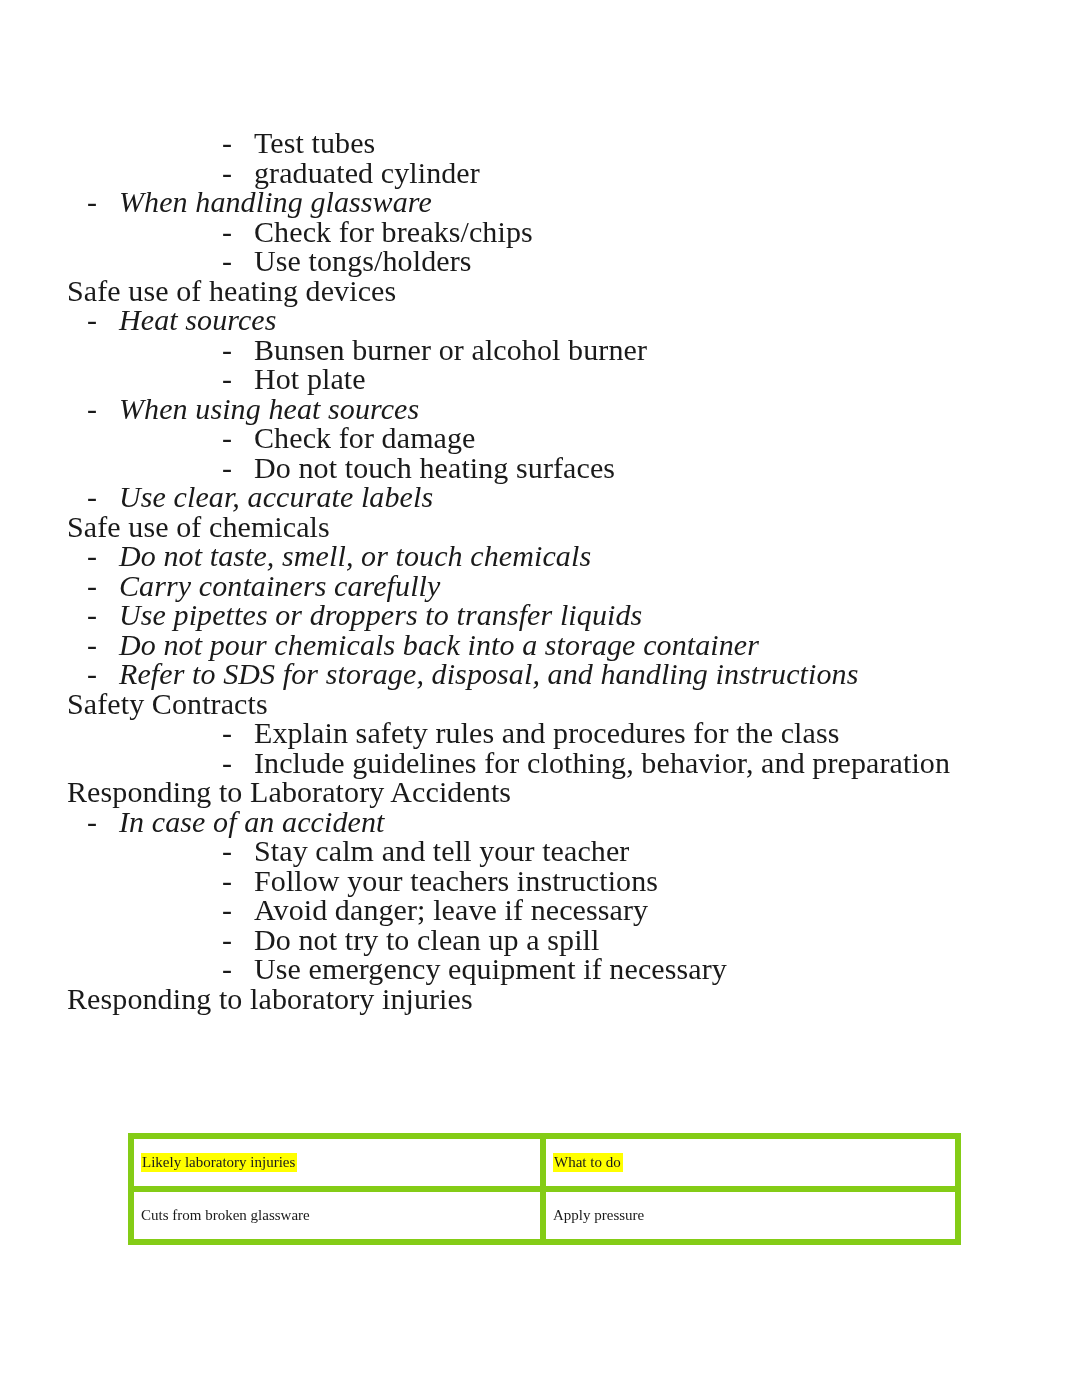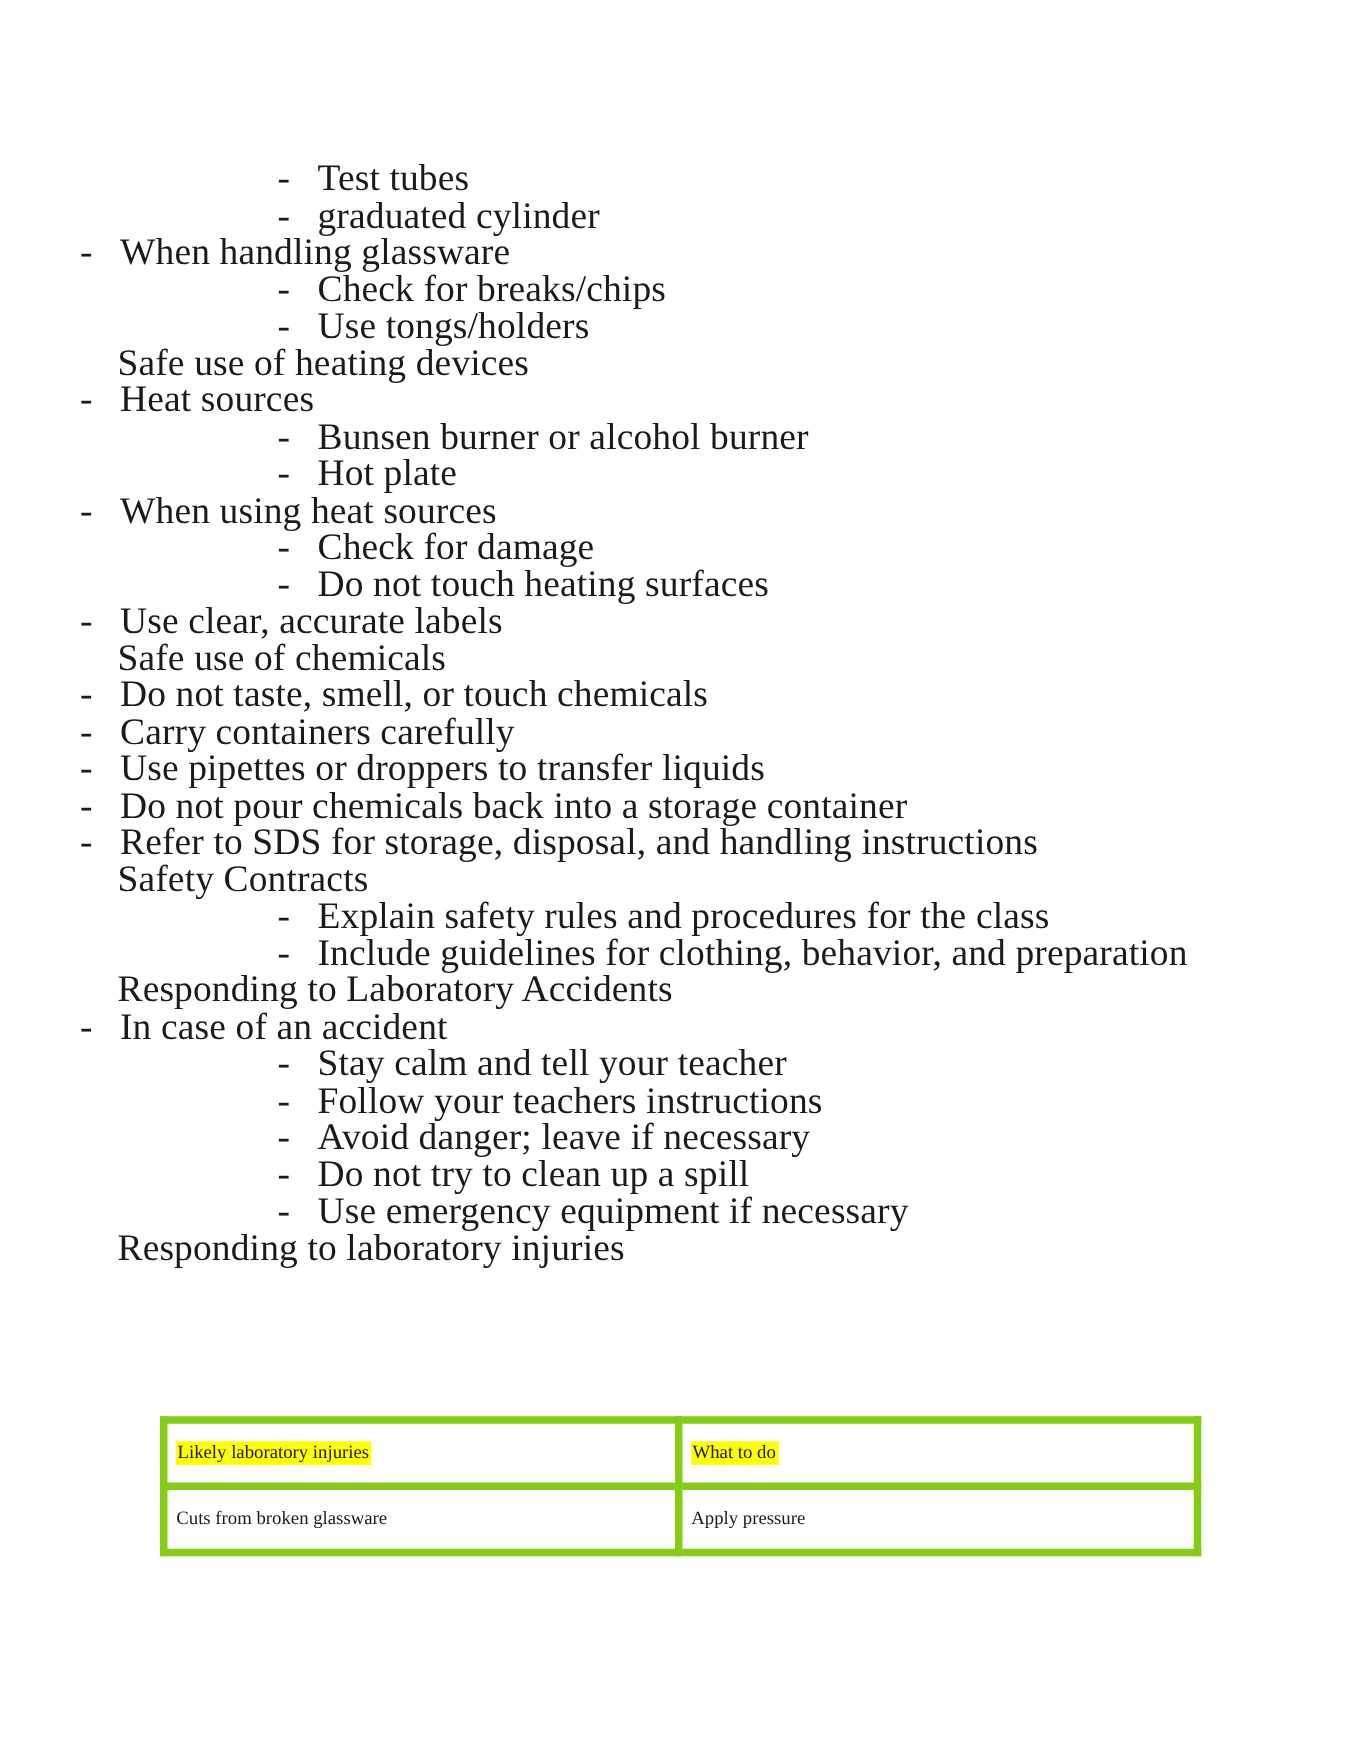--- a/index.html
+++ b/index.html
@@ -32,22 +32,22 @@
   }
   .line {
     display: block;
     font-size: 30px;
     line-height: 29.5px;
     height: 29.5px;
     white-space: nowrap;
     letter-spacing: 0.1px;
   }
   
-  .lvl0 { padding-left: 94px; }
-  .lvl1 { padding-left: 64px; }
+  .lvl0 { padding-left: 67px; }
+  .lvl1 { padding-left: 87px; font-style: italic; }
   .lvl2 { padding-left: 222px; }
 
   .dash {
     display: inline-block;
     width: 32px;
     text-align: left;
   }
 
   .txt { display: inline; }
 

